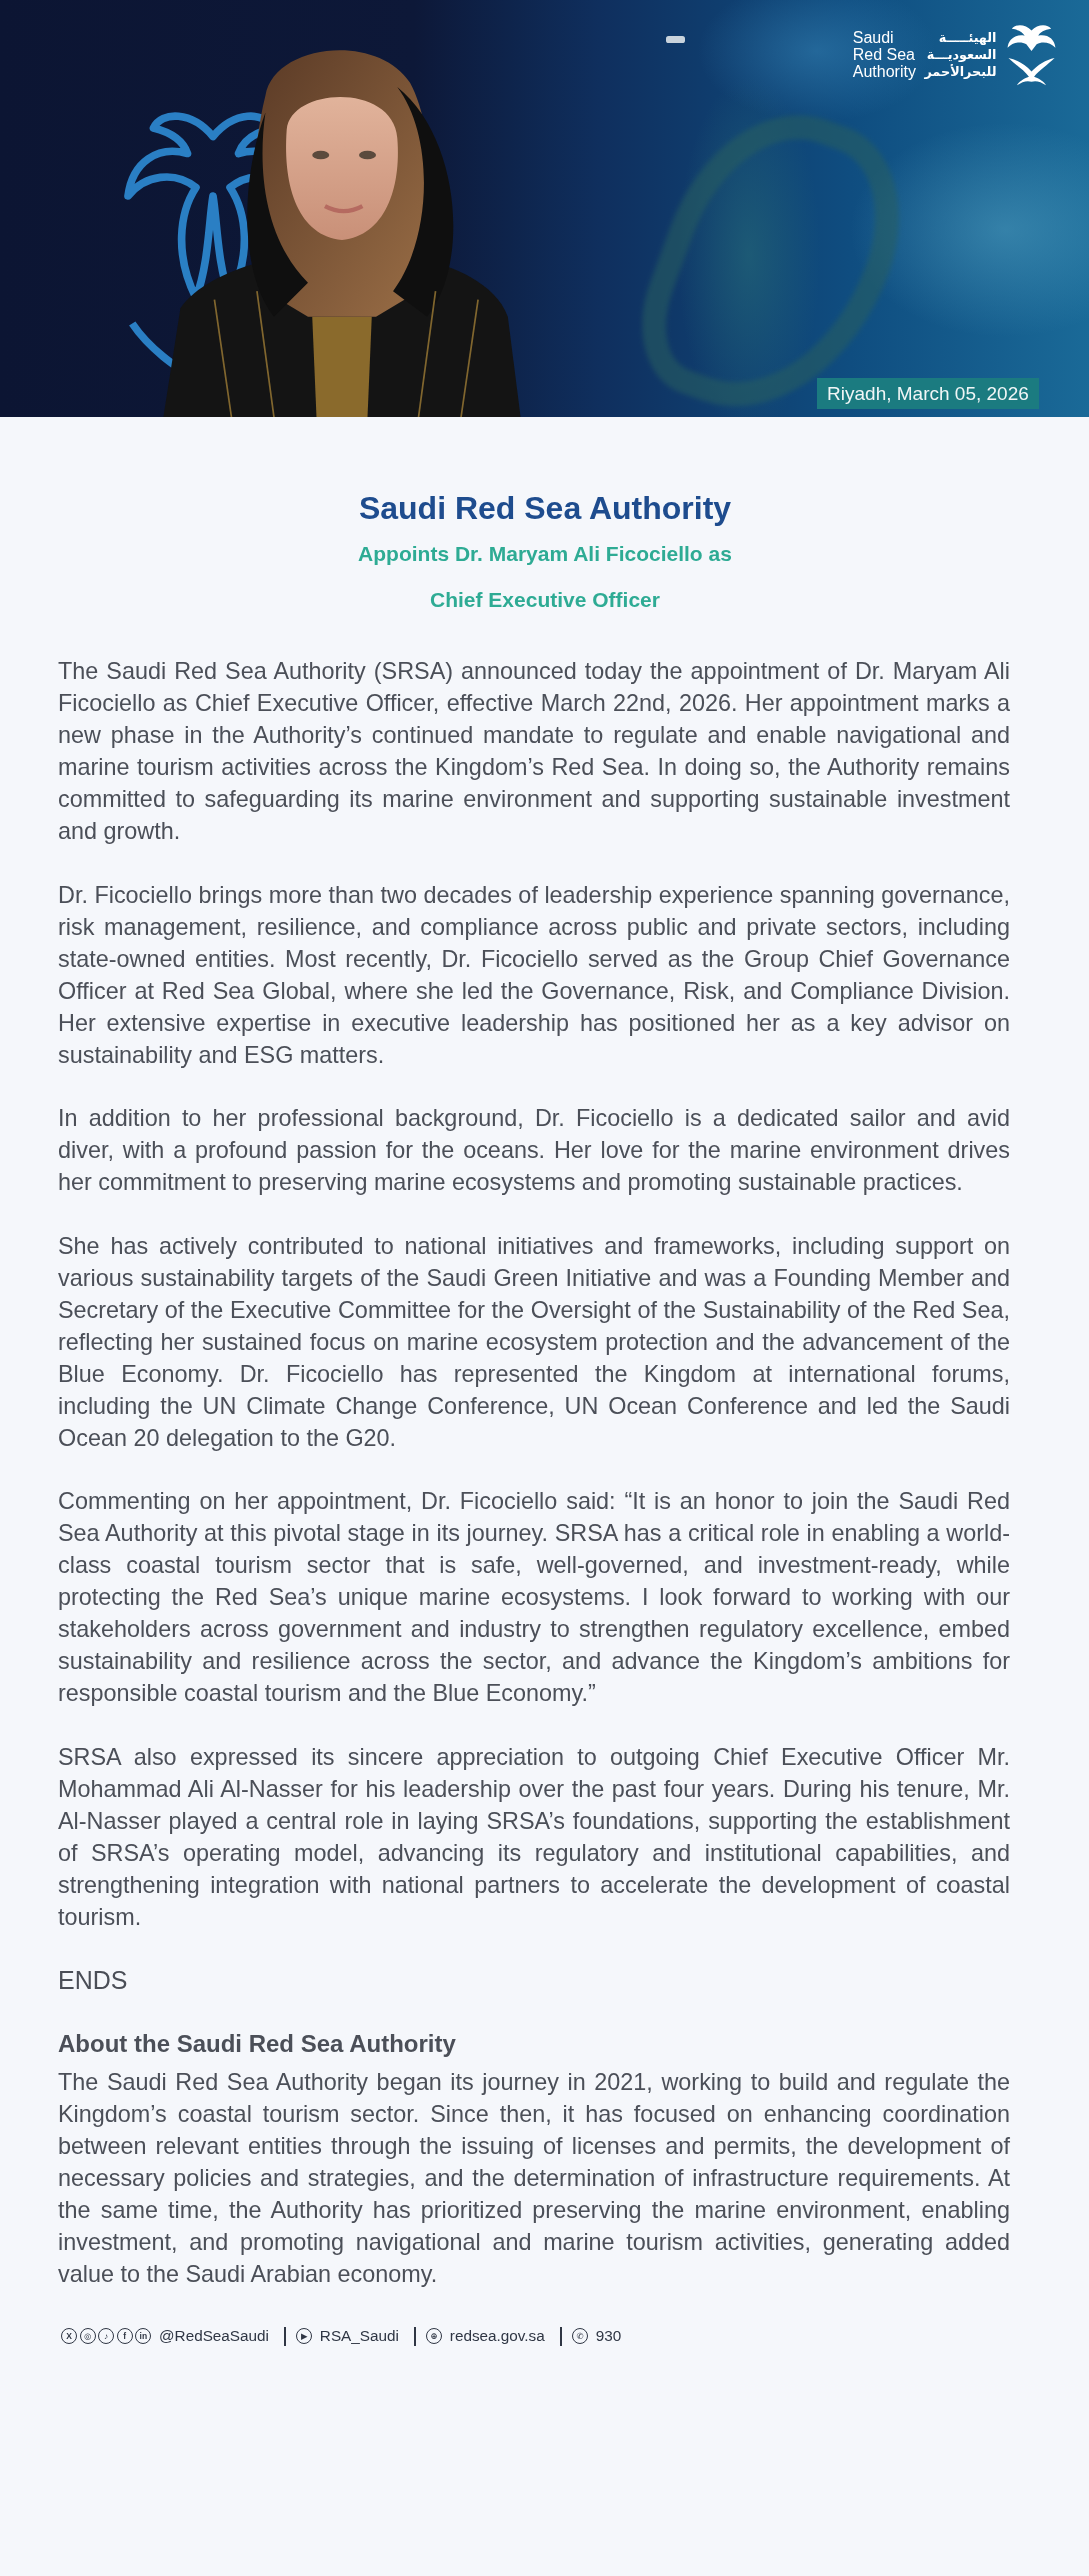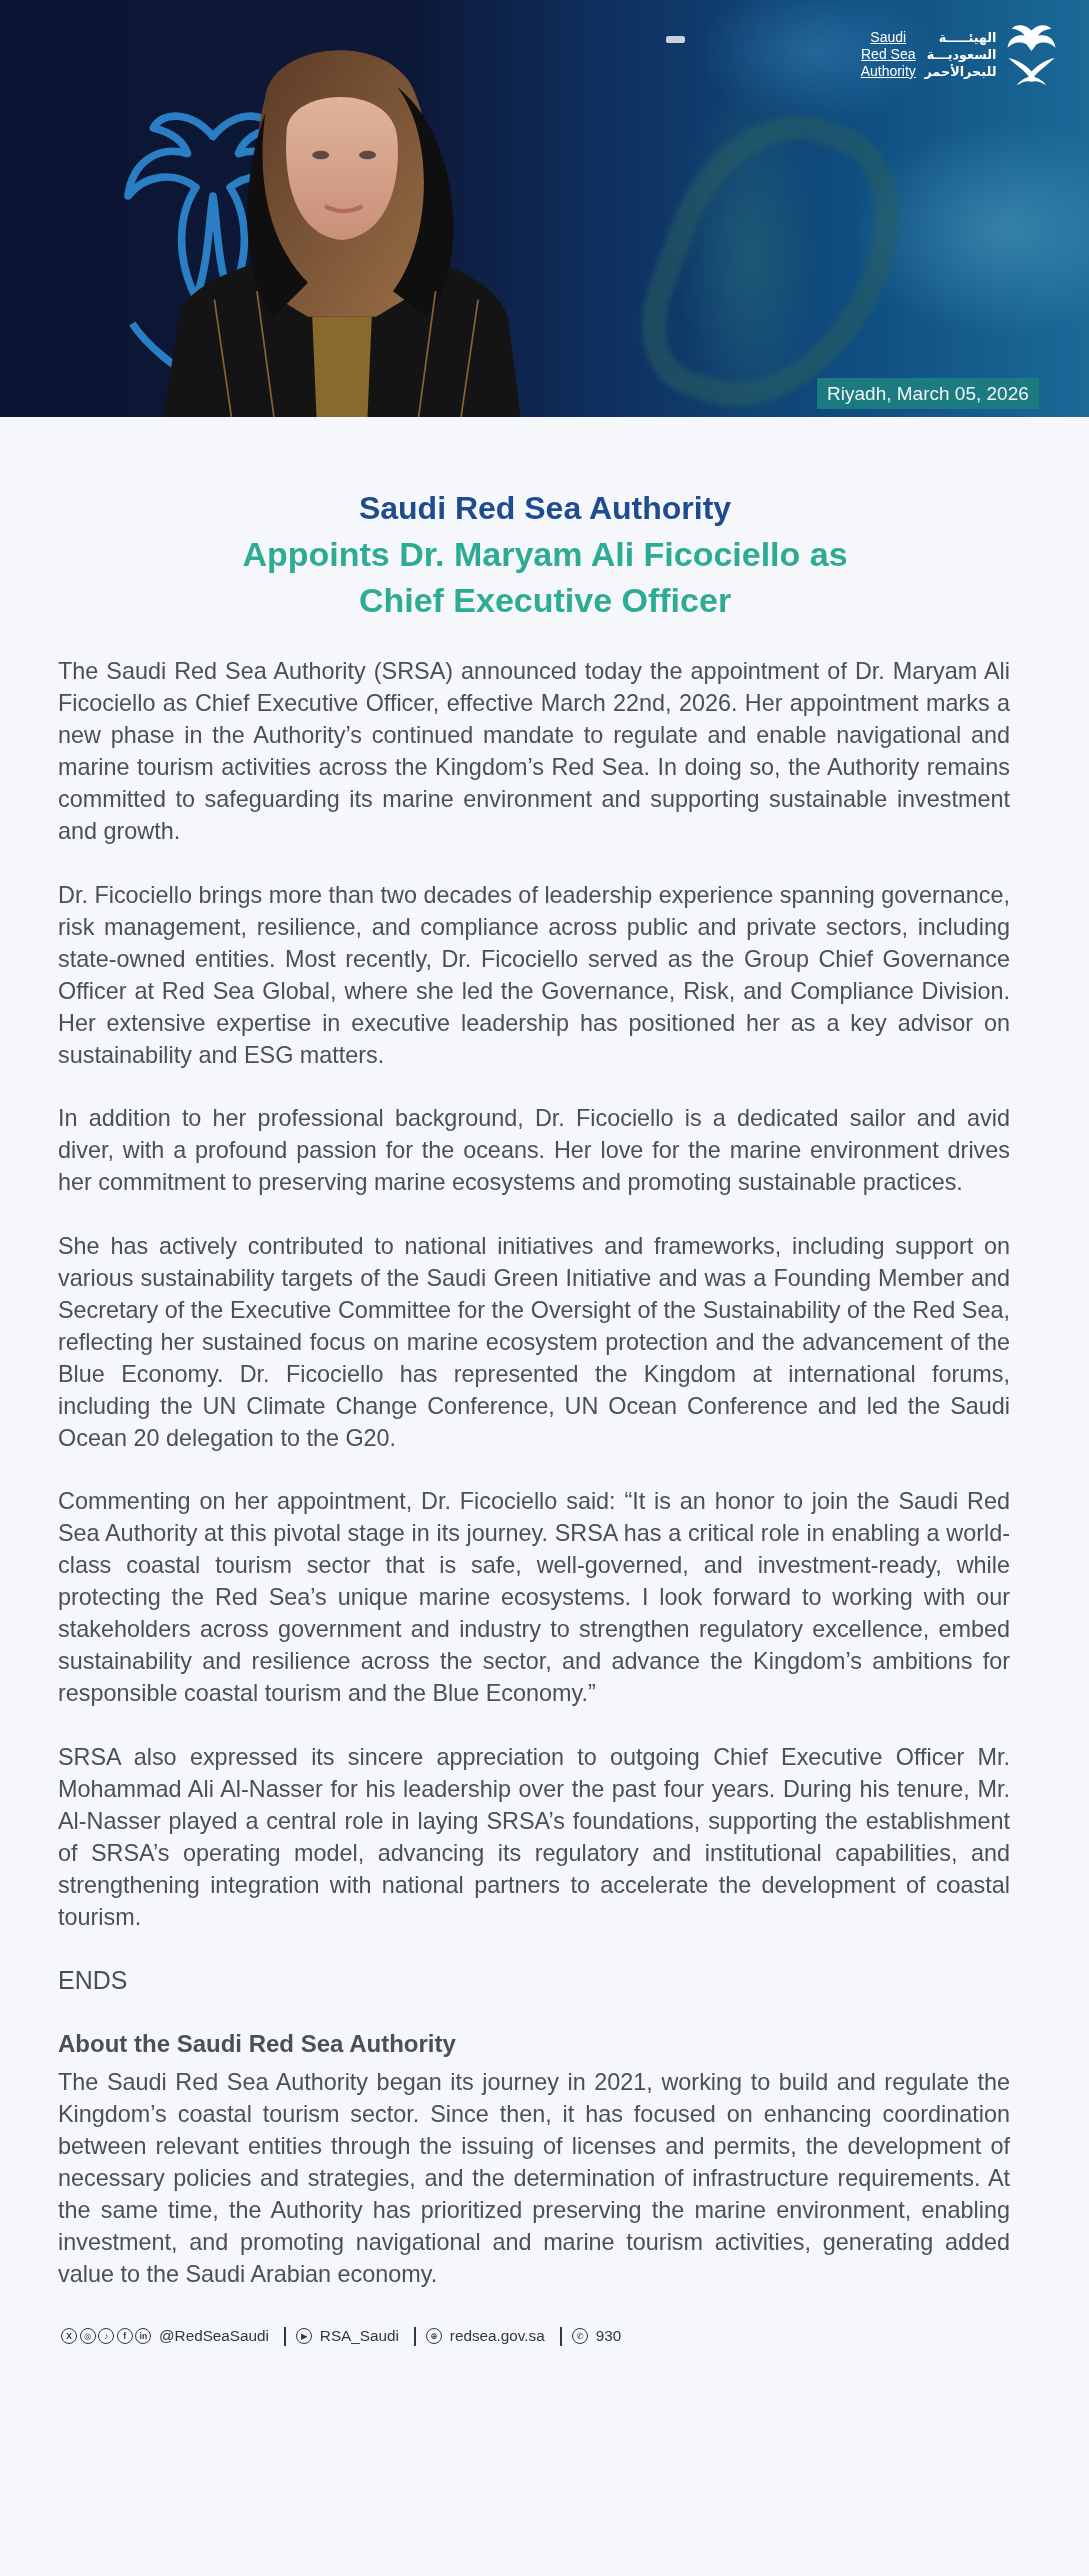--- a/index.html
+++ b/index.html
@@ -22,33 +22,33 @@
   }
   .boat { position: absolute; left: 666px; top: 36px; width: 19px; height: 6.8px; background: #c9d3dc; border-radius: 2.6px; }
 
   .bg-emblem { position: absolute; left: 115px; top: 94px; width: 196px; height: 323px; }
   .bg-emblem svg { width: 100%; height: 100%; }
 
   .portrait { position: absolute; left: 163px; top: 36px; width: 358px; height: 381px; }
   .portrait svg { width: 100%; height: 100%; }
 
   .logo { position: absolute; right: 32px; top: 22px; display: flex; align-items: center; gap: 8.5px; color: #fff; }
-  .logo-en { font-size: 14px; line-height: 17px; text-align: center; text-decoration: underline; }
+  .logo-en { font-size: 16px; line-height: 17px; text-align: left; }
   .logo-ar { font-family: "DejaVu Sans", sans-serif; font-size: 12.8px; line-height: 17px; text-align: right; direction: rtl; font-weight: bold; }
   .logo-mark { width: 53px; height: 65px; }
 
   .dateline {
     position: absolute; right: 51px; top: 378px; height: 31px; padding: 0 10.2px;
     background: #1b7b80; color: #f1f6f6; font-size: 19px; line-height: 31px;
   }
 
   
   .titles { text-align: center; padding-top: 68px; }
   .title-1 { color: #1e4c8e; font-size: 32px; font-weight: bold; line-height: 46px; }
-  .title-2, .title-3 { color: #2eab94; font-size: 34px; font-weight: bold; line-height: 46px; }
+  .title-2, .title-3 { color: #2eab94; font-size: 21px; font-weight: bold; line-height: 46px; }
 
   
   .body { padding: 32px 80px 0 58px; }
   .para { font-size: 23.4px; line-height: 32px; text-align: justify; color: #4b4f58; margin-bottom: 31.5px; }
   .ends { font-size: 25px; line-height: 32px; margin-bottom: 31px; }
   .about-heading { font-size: 24px; font-weight: bold; line-height: 34px; color: #4b4f58; margin-bottom: 5.1px; }
 
   
   .footer { display: flex; align-items: center; padding: 5.1px 60px 34px 61px; font-size: 15.3px; color: #2f3644; }
   .soc { display: inline-flex; align-items: center; justify-content: center; width: 16px; height: 16px; border: 1.3px solid #2f3644; border-radius: 50%; font-size: 8.5px; margin-right: 2.6px; font-weight: bold; }

